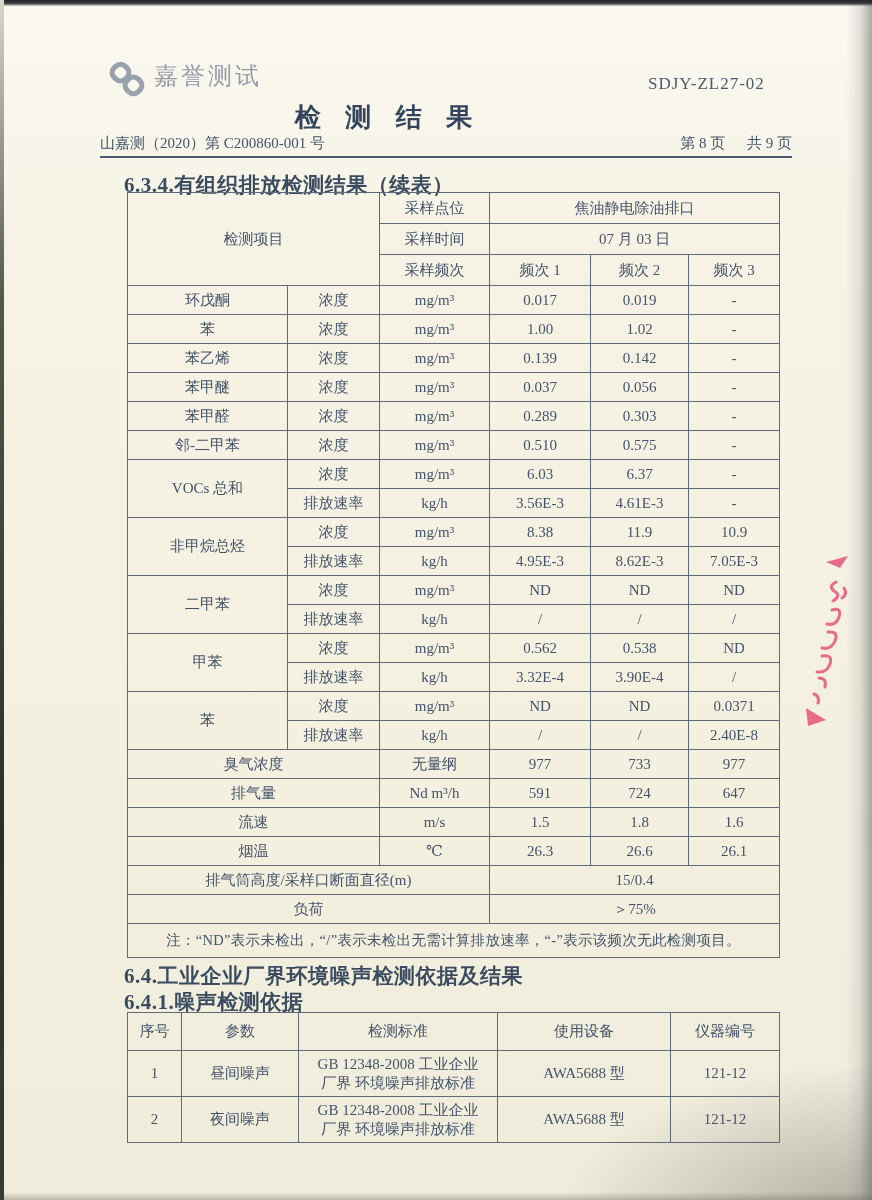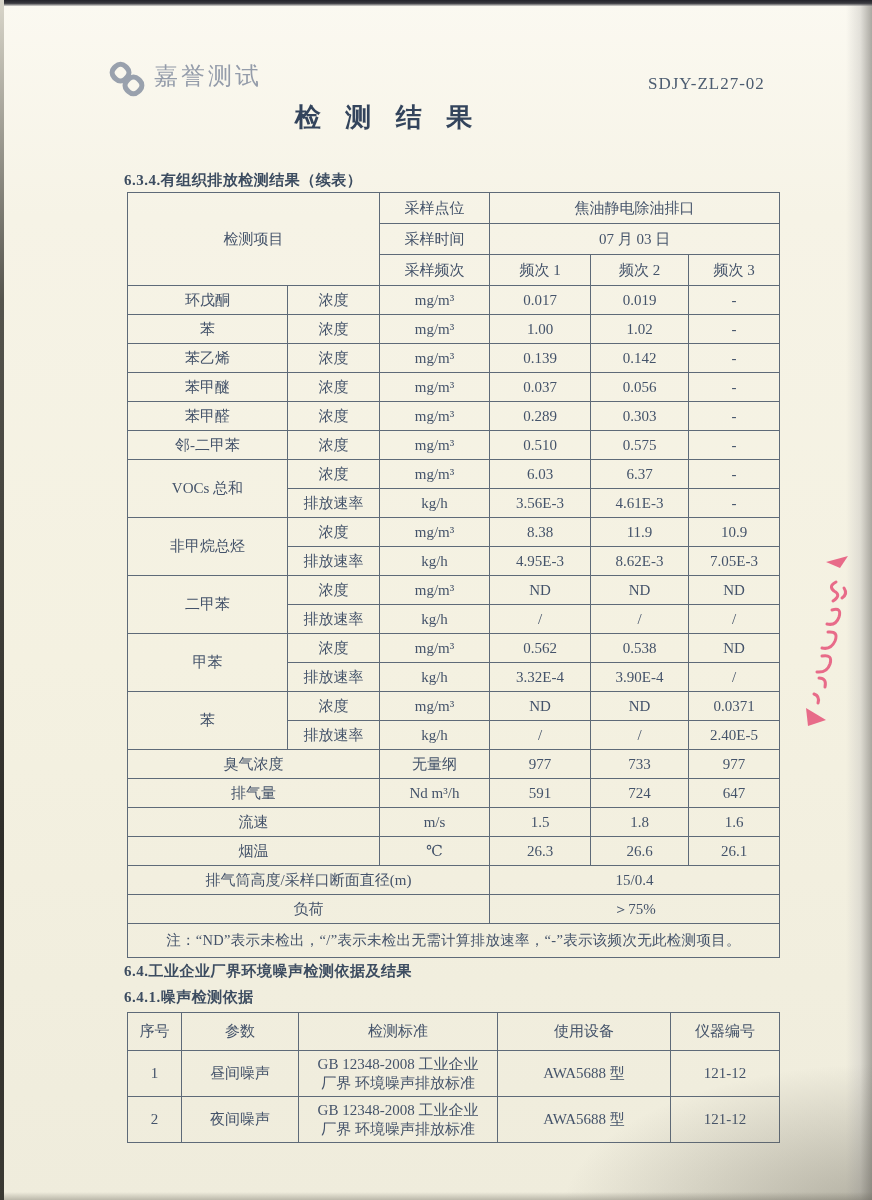--- a/index.html
+++ b/index.html
@@ -31,21 +31,21 @@
   .brand-name { font-size:24px; letter-spacing:3px; color:#949caa; }
   .doc-code { position:absolute; left:648px; top:74px; font-size:17px; letter-spacing:1px; color:#4c5c70; }
   .title { position:absolute; left:0; right:96px; top:100px; text-align:center;
            font-size:26px; font-weight:bold; letter-spacing:9px; color:#33445c; }
   .docline { position:absolute; left:100px; right:80px; top:130px; height:28px;
              border-bottom:2px solid #4a5a6e; display:flex; justify-content:space-between; align-items:flex-end;
              font-size:15px; color:#45556a; padding-bottom:3px; }
   .pageinfo span { margin-left:18px; }
 
   
-  .sec { position:absolute; left:124px; font-weight:bold; font-size:15px; color:#3c4c60; letter-spacing:0.5px; }
+  .sec { position:absolute; left:124px; font-weight:bold; font-size:21px; color:#3c4c60; letter-spacing:0.5px; }
   .sec-634 { top:171px; }
   .sec-64  { top:962px; }
   .sec-641 { top:988px; }
 
   
   table { border-collapse:collapse; table-layout:fixed; }
   td { border:1px solid #5e6a78; text-align:center; vertical-align:middle;
        font-size:15px; color:#44536a; padding:1px 4px; line-height:1.25; overflow:hidden; }
   .t1 { position:absolute; left:127px; top:192px; width:652px; }
   .t1 tr.hrow { height:31px; }
@@ -70,20 +70,27 @@
         <rect x="18.5" y="18.5" width="16.5" height="16.5" rx="7" transform="rotate(45 26.8 26.8)"></rect>
       </g>
     </svg>
     <span class="brand-name">嘉誉测试</span>
   </div>
 
   <div class="doc-code">SDJY-ZL27-02</div>
 
   <div class="title">检 测 结 果</div>
 
+  <div class="docline">
+    <span>山嘉测（2020）第 C200860-001 号</span>
+    <span class="pageinfo">
+      <span>第 8 页</span>
+      <span>共 9 页</span>
+    </span>
+  </div>
 
   <div class="sec sec-634">6.3.4.有组织排放检测结果（续表）</div>
 
   <table class="t1">
     <colgroup>
       <col style="width:160px">
         <col style="width:92px">
         <col style="width:110px">
       <col style="width:101px">
         <col style="width:98px">
@@ -221,21 +228,21 @@
         <td>mg/m³</td>
         <td>ND</td>
         <td>ND</td>
         <td>0.0371</td>
       </tr>
       <tr class="drow">
         <td>排放速率</td>
         <td>kg/h</td>
         <td>/</td>
         <td>/</td>
-        <td>2.40E-5</td>
+        <td>2.40E-8</td>
       </tr>
 
       <tr class="drow">
         <td colspan="2">臭气浓度</td>
         <td>无量纲</td>
         <td>977</td>
         <td>733</td>
         <td>977</td>
       </tr>
       <tr class="drow">

